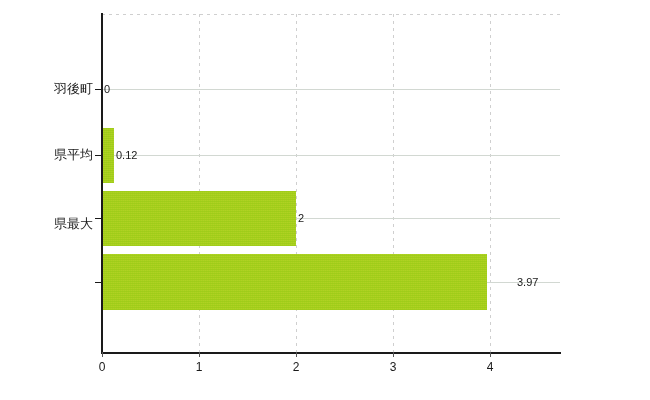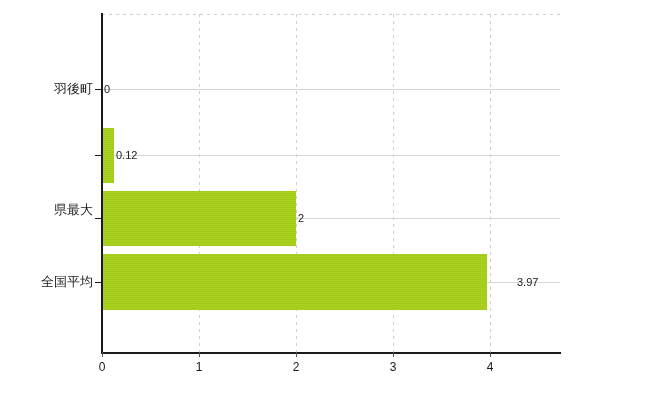--- a/index.html
+++ b/index.html
@@ -156,22 +156,22 @@
 
   <div class="axis-y-line"></div>
   <div class="axis-x-line"></div>
 
   <div class="tick-y" style="top:89px;"></div>
   <div class="tick-y" style="top:155px;"></div>
   <div class="tick-y" style="top:218px;"></div>
   <div class="tick-y" style="top:282px;"></div>
 
   <span class="cat-label" style="top:89px;">羽後町</span>
-  <span class="cat-label" style="top:210px;">県最大</span>
-  <span class="cat-label" style="top:282px;">全国平均</span>
+  <span class="cat-label" style="top:155px;">県平均</span>
+  <span class="cat-label" style="top:224px;">県最大</span>
 
   <div class="tick-x" style="left:102px;"></div>
   <div class="tick-x" style="left:199px;"></div>
   <div class="tick-x" style="left:296px;"></div>
   <div class="tick-x" style="left:393px;"></div>
   <div class="tick-x" style="left:490px;"></div>
 
   <span class="tick-x-label" style="left:102px;">0</span>
   <span class="tick-x-label" style="left:199px;">1</span>
   <span class="tick-x-label" style="left:296px;">2</span>

